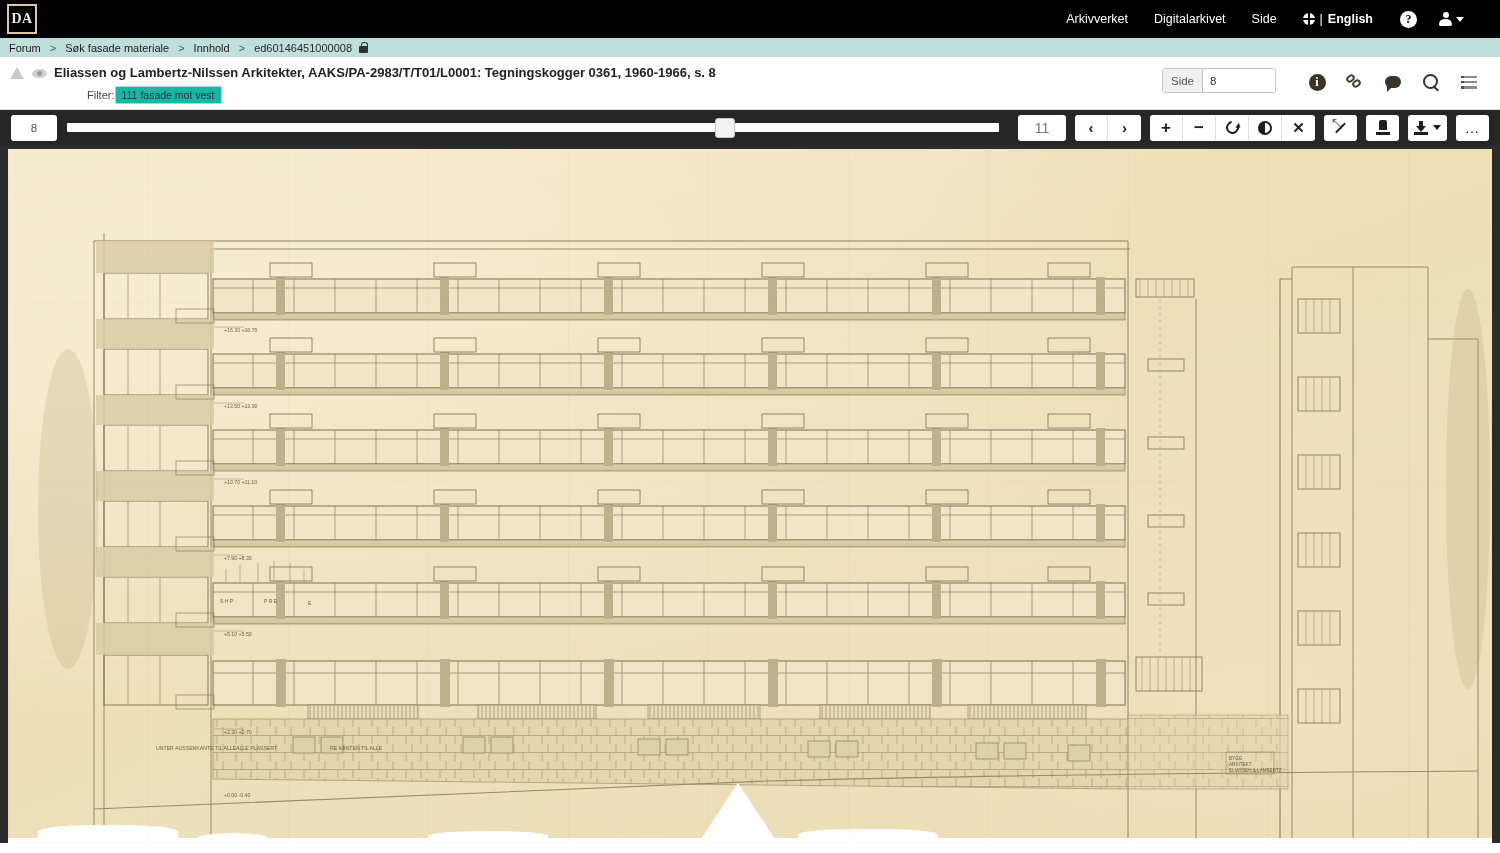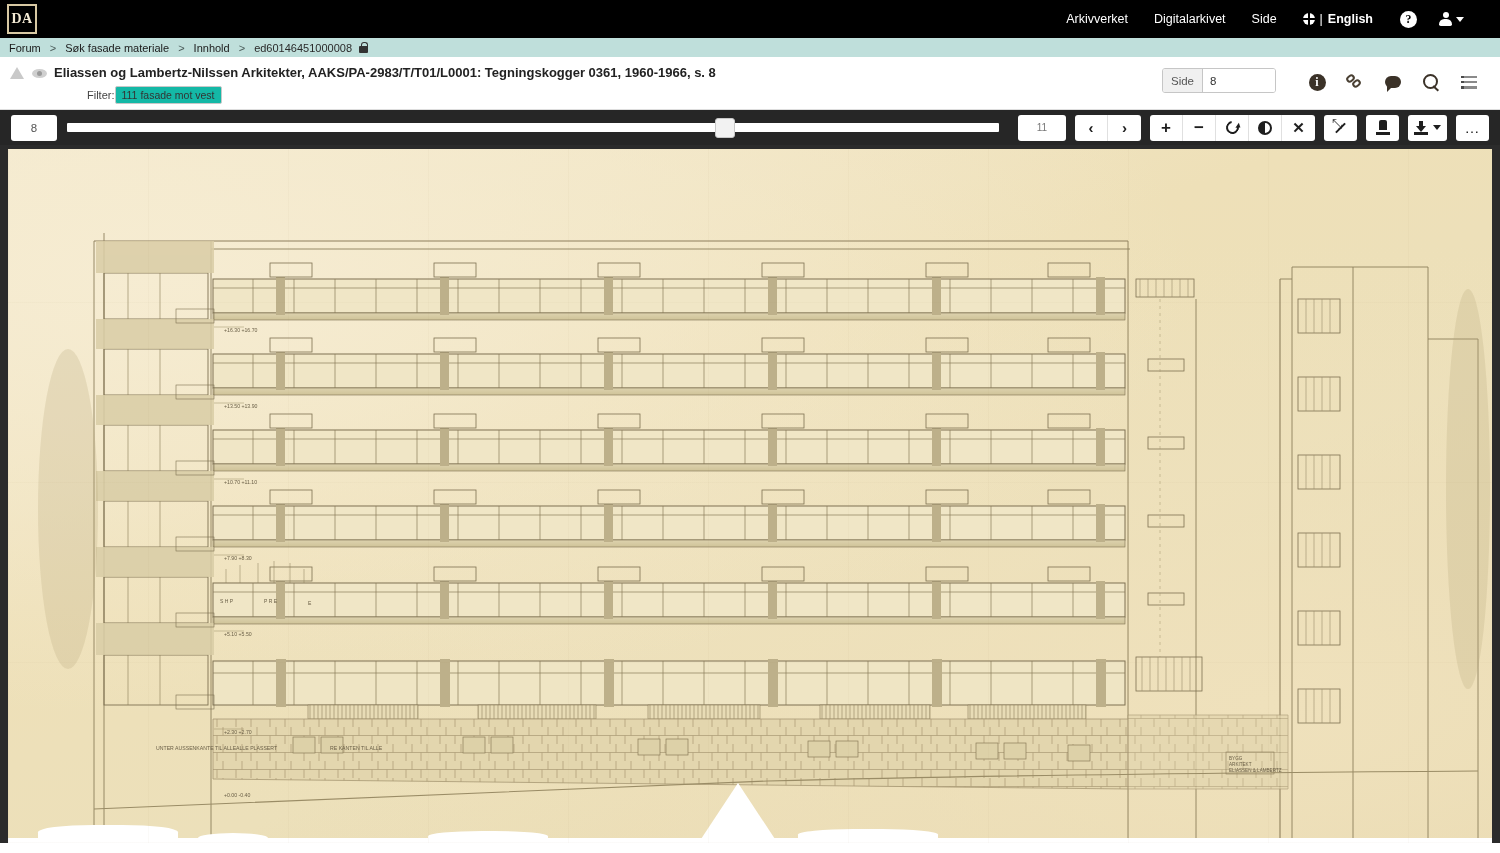--- a/index.html
+++ b/index.html
@@ -319,21 +319,21 @@
   .tb-btn {
     min-width: 33px;
     display: flex; align-items: center; justify-content: center;
     border-right: 1px solid #e0e0e0;
     cursor: pointer;
     color: #1e1e1e;
     font-size: 13px;
     padding: 0 6px;
   }
   .tb-btn:last-child { border-right: none; }
-  .tb-btn.readout { color: #777; font-size: 10px; min-width: 48px; cursor: default; }
+  .tb-btn.readout { color: #777; font-size: 14px; min-width: 48px; cursor: default; }
   .chev { font-size: 15px; font-weight: bold; line-height: 1; }
   .plusminus { font-size: 17px; font-weight: bold; line-height: 1; }
   .icon-rotate {
     width: 13px; height: 13px;
     border: 2px solid #1e1e1e;
     border-radius: 50%;
     border-top-color: transparent;
     transform: rotate(35deg);
     position: relative;
   }

